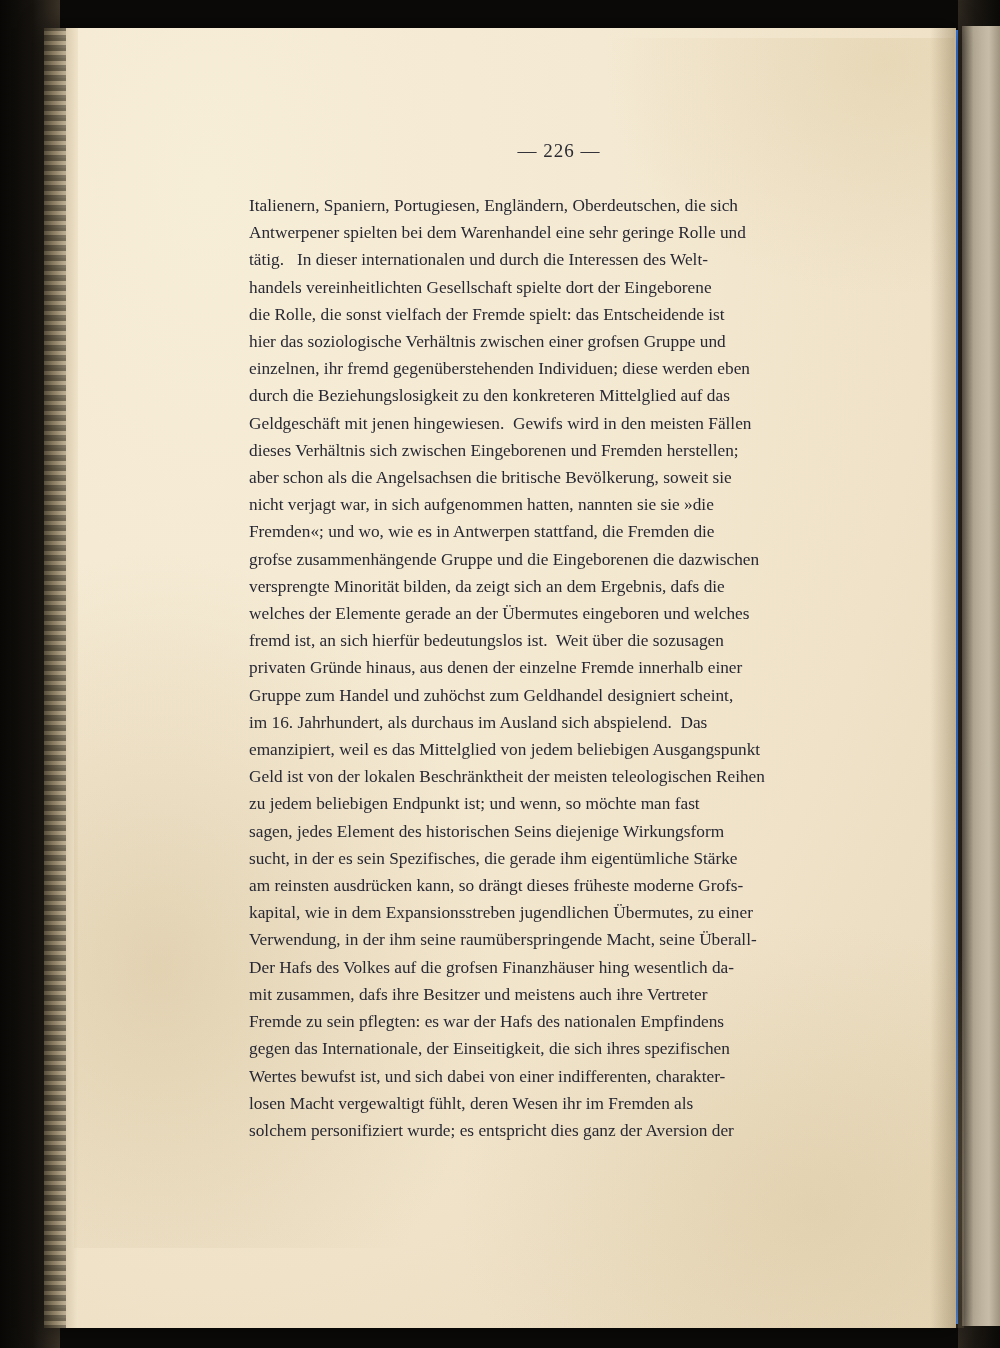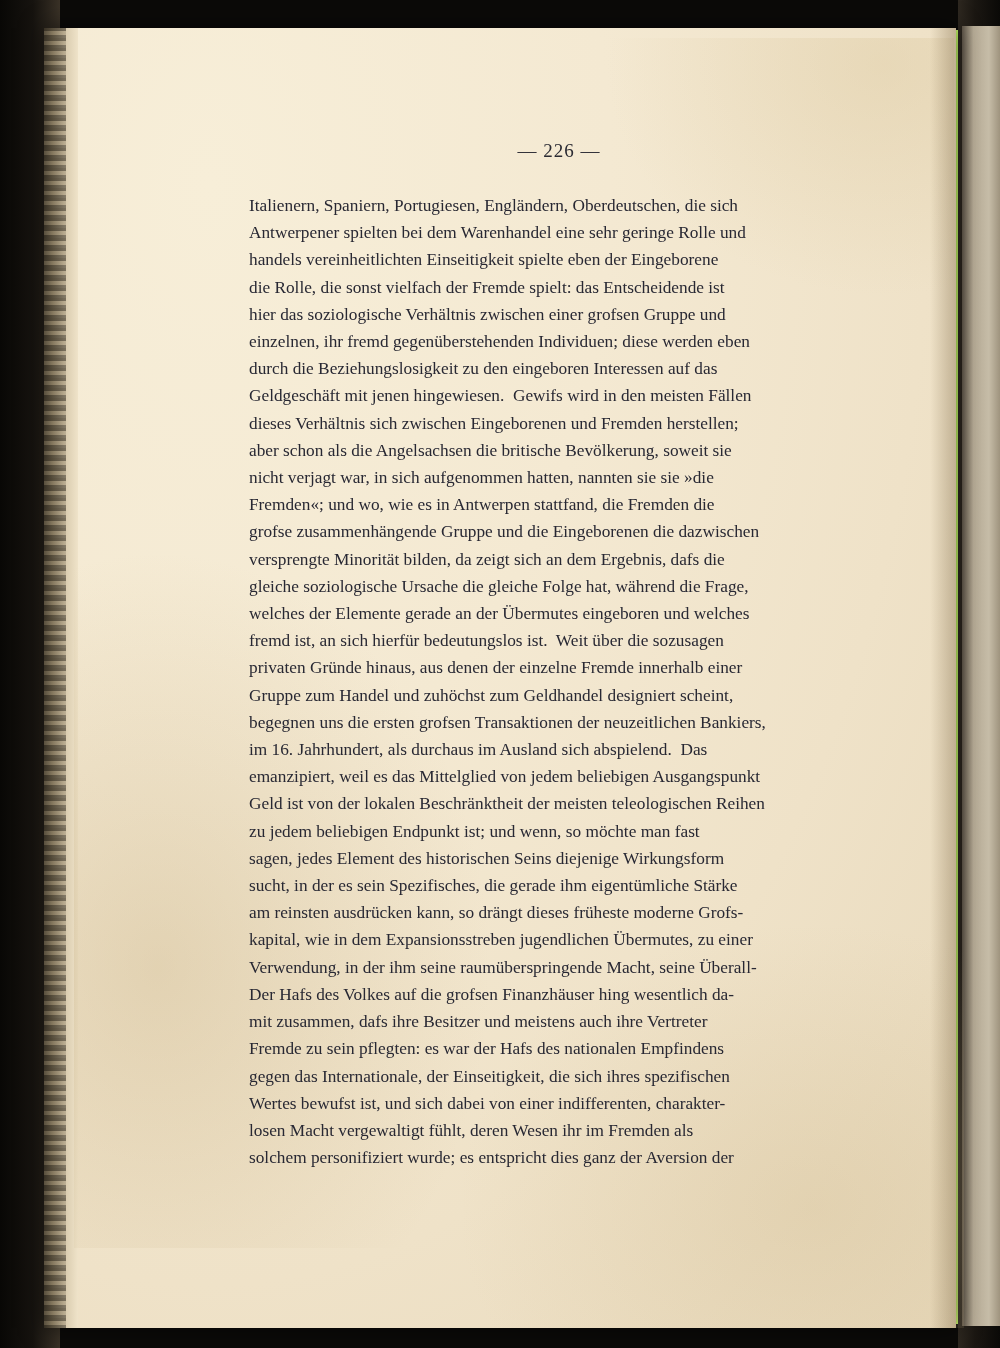--- a/index.html
+++ b/index.html
@@ -5,21 +5,21 @@
   html, body {
     margin: 0;
     padding: 0;
     background: #000000;
   }
   #page {
     position: relative;
     width: 1000px;
     height: 1348px;
     overflow: hidden;
-    background: #bef264;
+    background: #3b82f6;
   }
   
   #page .dark-left {
     position: absolute;
     left: 0; top: 0;
     width: 60px; height: 1348px;
     background: linear-gradient(to right, #080705 0%, #16130f 55%, #3a3227 100%);
   }
   #page .dark-right {
     position: absolute;
@@ -160,38 +160,37 @@
     <div class="stain-b"></div>
     <div class="stain-c"></div>
     <div class="edge-shadow-right"></div>
 
     <div id="content">
       <div class="folio">— 226 —</div>
       <div class="body-text">
         <p>
             <span class="line">Italienern, Spaniern, Portugiesen, Engländern, Oberdeutschen, die sich</span>
             <span class="line">Antwerpener spielten bei dem Warenhandel eine sehr geringe Rolle und</span>
-            <span class="line">handels vereinheitlichten Einseitigkeit spielte eben der Eingeborene</span>
+            <span class="line">tätig.   In dieser internationalen und durch die Interessen des Welt-</span>
+            <span class="line">handels vereinheitlichten Gesellschaft spielte dort der Eingeborene</span>
             <span class="line">die Rolle, die sonst vielfach der Fremde spielt: das Entscheidende ist</span>
             <span class="line">hier das soziologische Verhältnis zwischen einer grofsen Gruppe und</span>
             <span class="line">einzelnen, ihr fremd gegenüberstehenden Individuen; diese werden eben</span>
-            <span class="line">durch die Beziehungslosigkeit zu den eingeboren Interessen auf das</span>
+            <span class="line">durch die Beziehungslosigkeit zu den konkreteren Mittelglied auf das</span>
             <span class="line">Geldgeschäft mit jenen hingewiesen.  Gewifs wird in den meisten Fällen</span>
             <span class="line">dieses Verhältnis sich zwischen Eingeborenen und Fremden herstellen;</span>
             <span class="line">aber schon als die Angelsachsen die britische Bevölkerung, soweit sie</span>
             <span class="line">nicht verjagt war, in sich aufgenommen hatten, nannten sie sie »die</span>
             <span class="line">Fremden«; und wo, wie es in Antwerpen stattfand, die Fremden die</span>
             <span class="line">grofse zusammenhängende Gruppe und die Eingeborenen die dazwischen</span>
             <span class="line">versprengte Minorität bilden, da zeigt sich an dem Ergebnis, dafs die</span>
-            <span class="line">gleiche soziologische Ursache die gleiche Folge hat, während die Frage,</span>
             <span class="line">welches der Elemente gerade an der Übermutes eingeboren und welches</span>
             <span class="line">fremd ist, an sich hierfür bedeutungslos ist.  Weit über die sozusagen</span>
             <span class="line">privaten Gründe hinaus, aus denen der einzelne Fremde innerhalb einer</span>
             <span class="line">Gruppe zum Handel und zuhöchst zum Geldhandel designiert scheint,</span>
-            <span class="line">begegnen uns die ersten grofsen Transaktionen der neuzeitlichen Bankiers,</span>
             <span class="line">im 16. Jahrhundert, als durchaus im Ausland sich abspielend.  Das</span>
             <span class="line">emanzipiert, weil es das Mittelglied von jedem beliebigen Ausgangspunkt</span>
             <span class="line">Geld ist von der lokalen Beschränktheit der meisten teleologischen Reihen</span>
             <span class="line">zu jedem beliebigen Endpunkt ist; und wenn, so möchte man fast</span>
             <span class="line">sagen, jedes Element des historischen Seins diejenige Wirkungsform</span>
             <span class="line">sucht, in der es sein Spezifisches, die gerade ihm eigentümliche Stärke</span>
             <span class="line">am reinsten ausdrücken kann, so drängt dieses früheste moderne Grofs-</span>
             <span class="line">kapital, wie in dem Expansionsstreben jugendlichen Übermutes, zu einer</span>
             <span class="line">Verwendung, in der ihm seine raumüberspringende Macht, seine Überall-</span>
             <span class="line">Der Hafs des Volkes auf die grofsen Finanzhäuser hing wesentlich da-</span>

